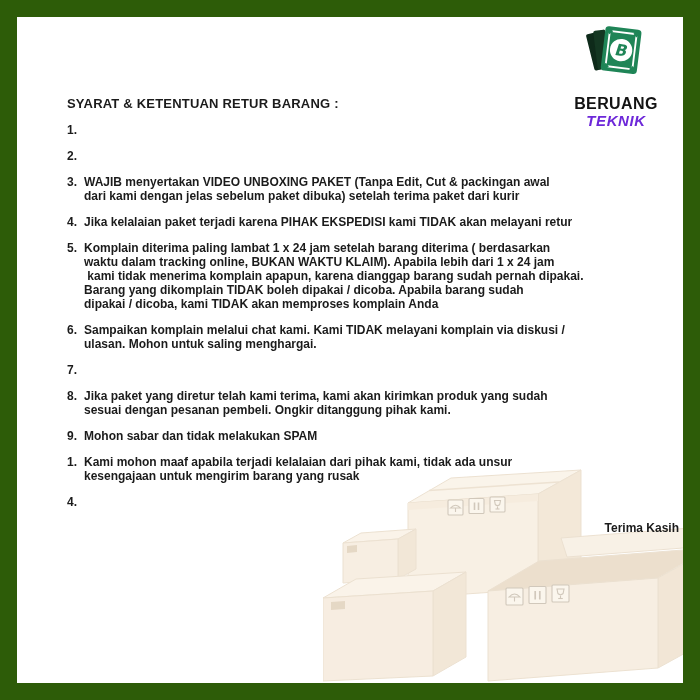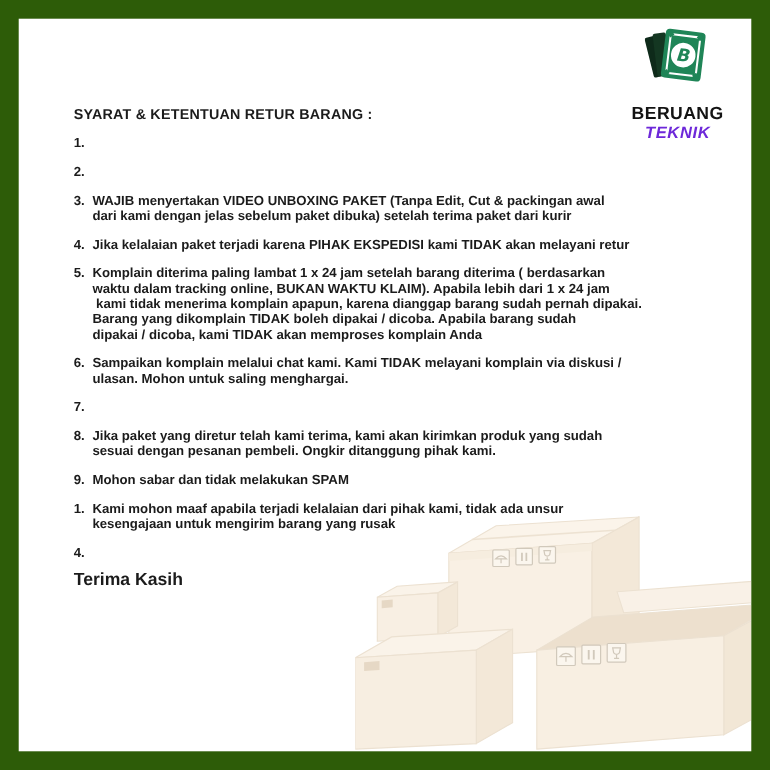--- a/index.html
+++ b/index.html
@@ -20,21 +20,21 @@
   .logo{position:absolute;top:7px;right:24px;width:86px;text-align:center;line-height:1;z-index:2;}
   .logo-icon{display:block;margin:0 auto;width:60px;height:54px;}
   .brand1{font-size:16px;letter-spacing:.4px;margin-top:18px;color:#131313;}
   .brand2{font-size:15px;font-style:italic;letter-spacing:.6px;margin-top:1px;color:#6d28d9;}
   
   .content{position:absolute;left:50px;top:80px;width:612px;z-index:1;}
   .title{font-size:13px;line-height:14px;margin-bottom:12px;letter-spacing:.2px;}
   .item{display:flex;margin-bottom:12px;font-size:12px;line-height:14px;}
   .num{flex:none;margin-right:7px;}
   .txt{white-space:pre;}
-  .closing{font-size:16px;line-height:14px;margin-top:8px;}
+  .closing{font-size:12px;line-height:14px;margin-top:8px;text-align:right;}
 </style>
 </head>
 <body>
 
 <div class="frame">
 
   <svg class="boxes" viewBox="0 0 360 245" preserveAspectRatio="none">
 
     <g>
       <polygon points="85,65 215,56 258,32 128,40" fill="#f7ead6" stroke="#d9c3a3" stroke-width="1"></polygon>

